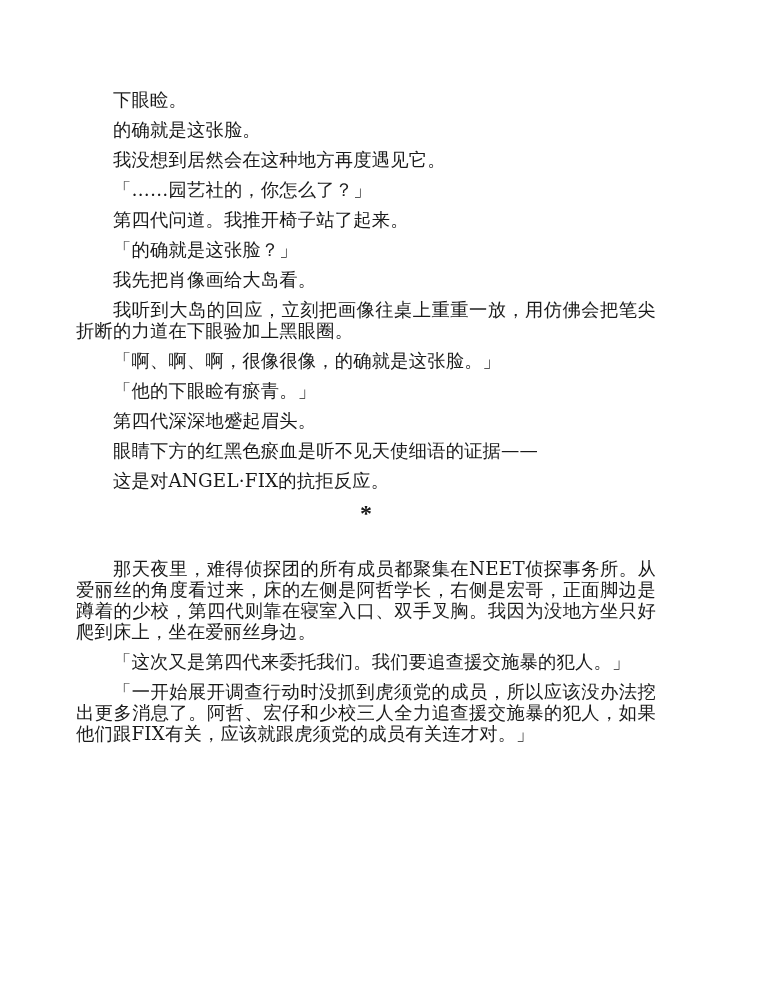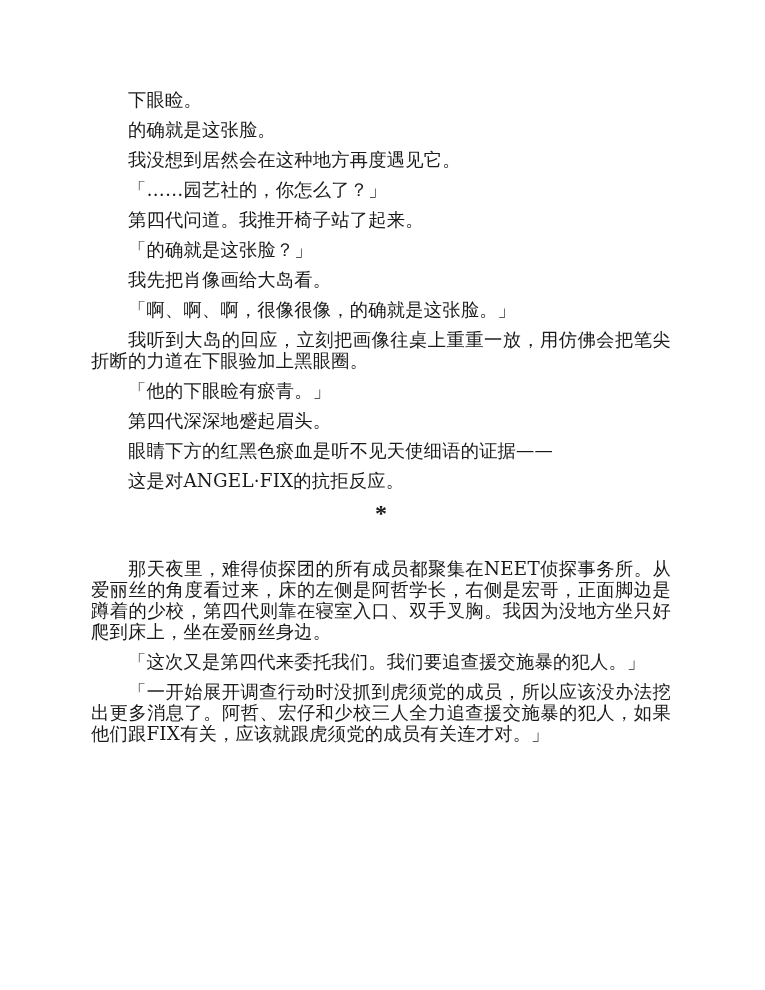--- a/index.html
+++ b/index.html
@@ -1,19 +1,19 @@
 <!DOCTYPE html>
 <html><head>
 <meta charset="utf-8">
 <style>
   html, body { margin: 0; padding: 0; background: #ffffff; }
   body { width: 765px; height: 990px; position: relative; overflow: hidden; }
   .page {
     position: absolute;
-    left: 91px;
+    left: 76px;
     top: 89px;
     width: 580px;
     font-family: "DejaVu Serif", "Liberation Serif", serif;
     font-size: 18.3px;
     line-height: 21px;
     color: #1a1a1a;
     letter-spacing: 0.2px;
   }
   .para {
     margin: 0 0 9px 0;
@@ -35,22 +35,22 @@
 <body>
 
 <div class="page">
   <p class="para">下眼睑。</p>
   <p class="para">的确就是这张脸。</p>
   <p class="para">我没想到居然会在这种地方再度遇见它。</p>
   <p class="para">「……园艺社的，你怎么了？」</p>
   <p class="para">第四代问道。我推开椅子站了起来。</p>
   <p class="para">「的确就是这张脸？」</p>
   <p class="para">我先把肖像画给大岛看。</p>
+  <p class="para">我听到大岛的回应，立刻把画像往桌上重重一放，用仿佛会把笔尖折断的力道在下眼验加上黑眼圈。</p>
   <p class="para">「啊、啊、啊，很像很像，的确就是这张脸。」</p>
-  <p class="para">我听到大岛的回应，立刻把画像往桌上重重一放，用仿佛会把笔尖折断的力道在下眼验加上黑眼圈。</p>
   <p class="para">「他的下眼睑有瘀青。」</p>
   <p class="para">第四代深深地蹙起眉头。</p>
   <p class="para">眼睛下方的红黑色瘀血是听不见天使细语的证据——</p>
   <p class="para">这是对ANGEL·FIX的抗拒反应。</p>
 
   <div class="separator">*</div>
 
   <p class="para after-sep">那天夜里，难得侦探团的所有成员都聚集在NEET侦探事务所。从爱丽丝的角度看过来，床的左侧是阿哲学长，右侧是宏哥，正面脚边是蹲着的少校，第四代则靠在寝室入口、双手叉胸。我因为没地方坐只好爬到床上，坐在爱丽丝身边。</p>
   <p class="para">「这次又是第四代来委托我们。我们要追查援交施暴的犯人。」</p>
   <p class="para">「一开始展开调查行动时没抓到虎须党的成员，所以应该没办法挖出更多消息了。阿哲、宏仔和少校三人全力追查援交施暴的犯人，如果他们跟FIX有关，应该就跟虎须党的成员有关连才对。」</p>

